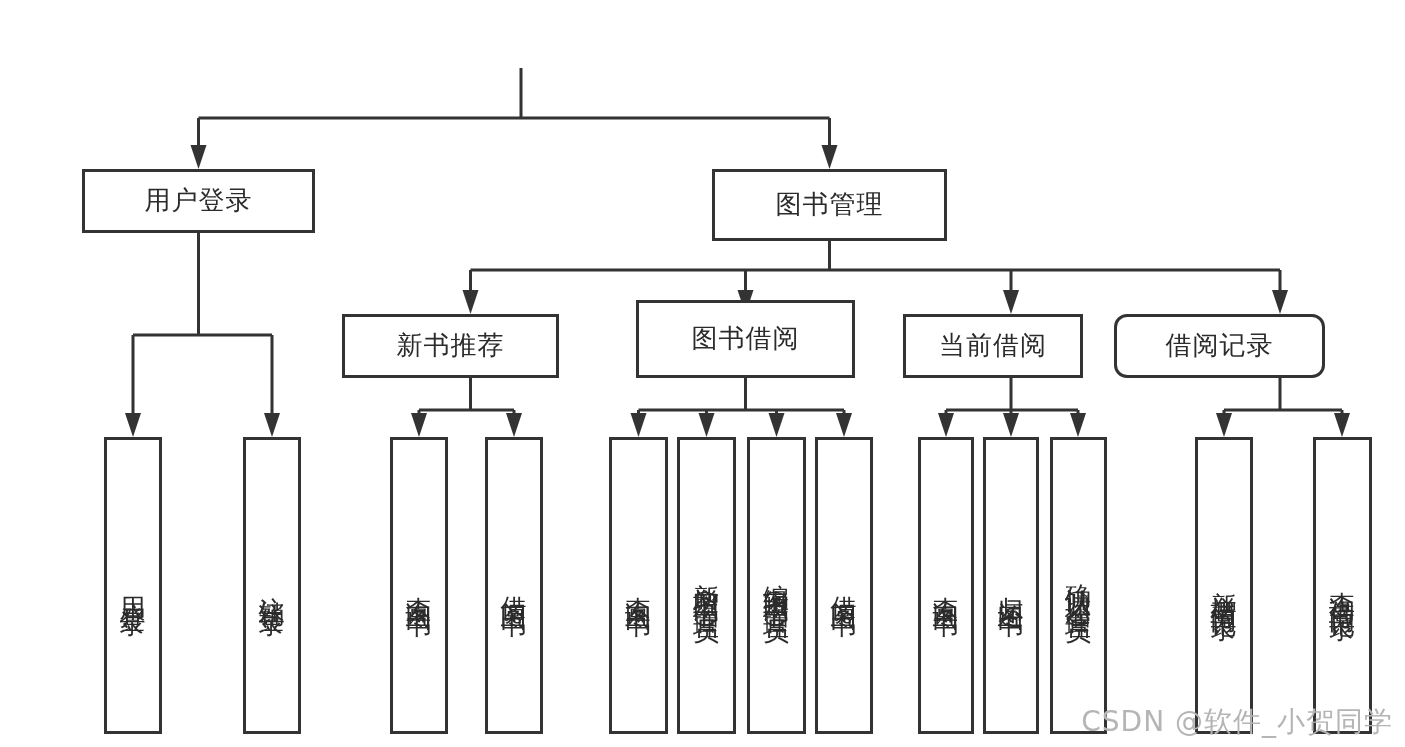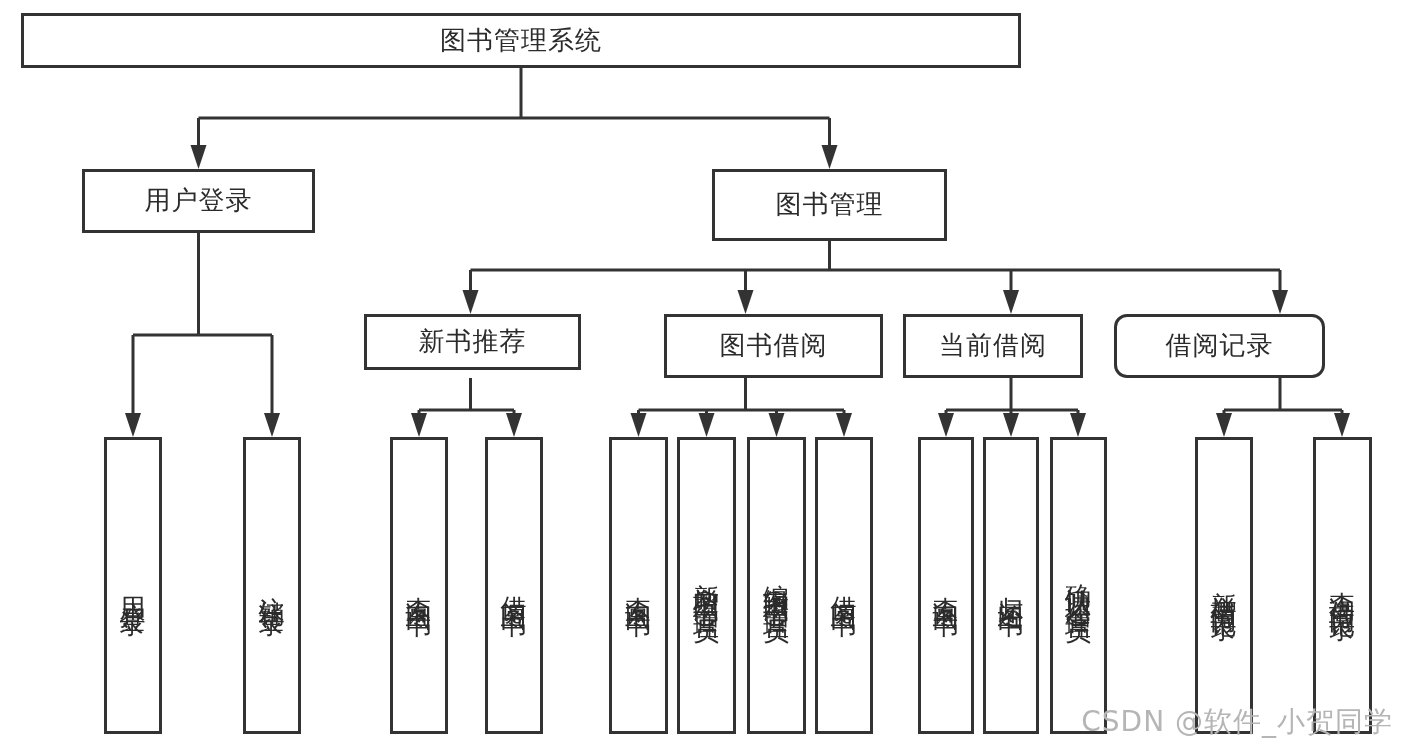--- a/index.html
+++ b/index.html
@@ -78,35 +78,32 @@
       <polygon points="768.5,413 784.5,413 776.5,437"></polygon>
       <polygon points="836,413 852,413 844,437"></polygon>
       <polygon points="938,413 954,413 946,437"></polygon>
       <polygon points="1003,413 1019,413 1011,437"></polygon>
       <polygon points="1070,413 1086,413 1078,437"></polygon>
       <polygon points="1216,413 1232,413 1224,437"></polygon>
       <polygon points="1334,413 1350,413 1342,437"></polygon>
     </g>
   </svg>
 
-  <div class="box h" style="left:21px;top:13px;width:1000px;height:55px;">
-    <span>图书管理系统</span>
-  </div>
 
   <div class="box h" style="left:82px;top:169px;width:233px;height:64px;">
     <span>用户登录</span>
   </div>
   <div class="box h" style="left:712px;top:169px;width:235px;height:72px;">
     <span>图书管理</span>
   </div>
 
-  <div class="box h" style="left:364px;top:314px;width:217px;height:56px;">
+  <div class="box h" style="left:342px;top:314px;width:217px;height:64px;">
     <span>新书推荐</span>
   </div>
-  <div class="box h" style="left:636px;top:314px;width:219px;height:64px;margin-left:28px;">
+  <div class="box h" style="left:636px;top:300px;width:219px;height:78px;">
     <span>图书借阅</span>
   </div>
   <div class="box h" style="left:903px;top:314px;width:180px;height:64px;">
     <span>当前借阅</span>
   </div>
   <div class="box h" style="left:1114px;top:314px;width:211px;height:64px;border-radius:13px;">
     <span>借阅记录</span>
   </div>
 
   <div class="box v" style="left:104px;top:437px;width:58px;height:297px;">

